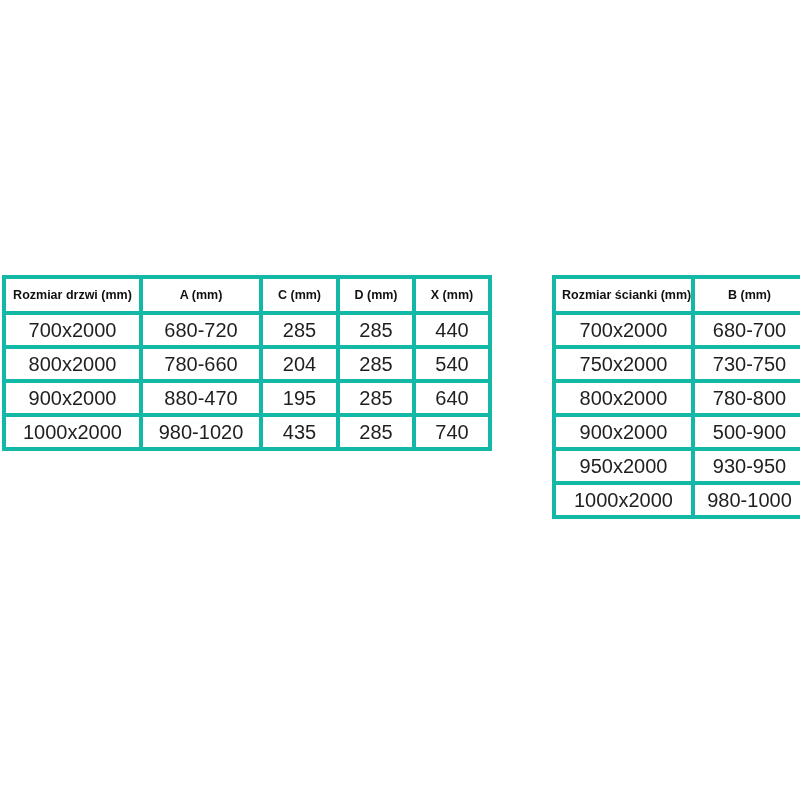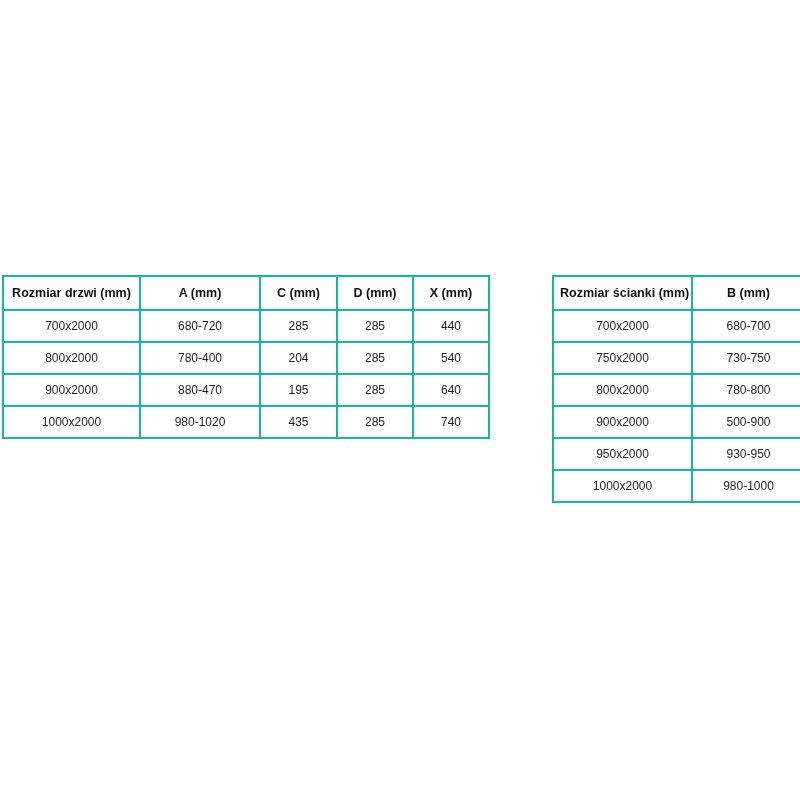--- a/index.html
+++ b/index.html
@@ -18,35 +18,35 @@
   table.spec {
     position: absolute;
     border-collapse: collapse;
     table-layout: fixed;
     background: #ffffff;
     color: #1f1f1f;
     text-align: center;
   }
   table.spec th,
   table.spec td {
-    border: 2px solid #14b8a6;
+    border: 4px solid #14b8a6;
     padding: 0 6px;
     vertical-align: middle;
     overflow: hidden;
     white-space: nowrap;
   }
   table.spec th {
     font-weight: bold;
     font-size: 12.5px;
     color: #111111;
     height: 32px;
   }
   table.spec td {
     font-weight: normal;
-    font-size: 12px;
+    font-size: 20px;
     height: 30px;
   }
   #doors-table { left: 2px;   top: 275px; width: 486px; }
   #walls-table { left: 552px; top: 275px; width: 252px; }
 </style>
 </head>
 <body>
 
 <div class="canvas">
   <table id="doors-table" class="spec">
@@ -69,21 +69,21 @@
       <tbody>
         <tr>
           <td>700x2000</td>
           <td>680-720</td>
           <td>285</td>
           <td>285</td>
           <td>440</td>
         </tr>
         <tr>
           <td>800x2000</td>
-          <td>780-400</td>
+          <td>780-660</td>
           <td>204</td>
           <td>285</td>
           <td>540</td>
         </tr>
         <tr>
           <td>900x2000</td>
           <td>880-470</td>
           <td>195</td>
           <td>285</td>
           <td>640</td>

